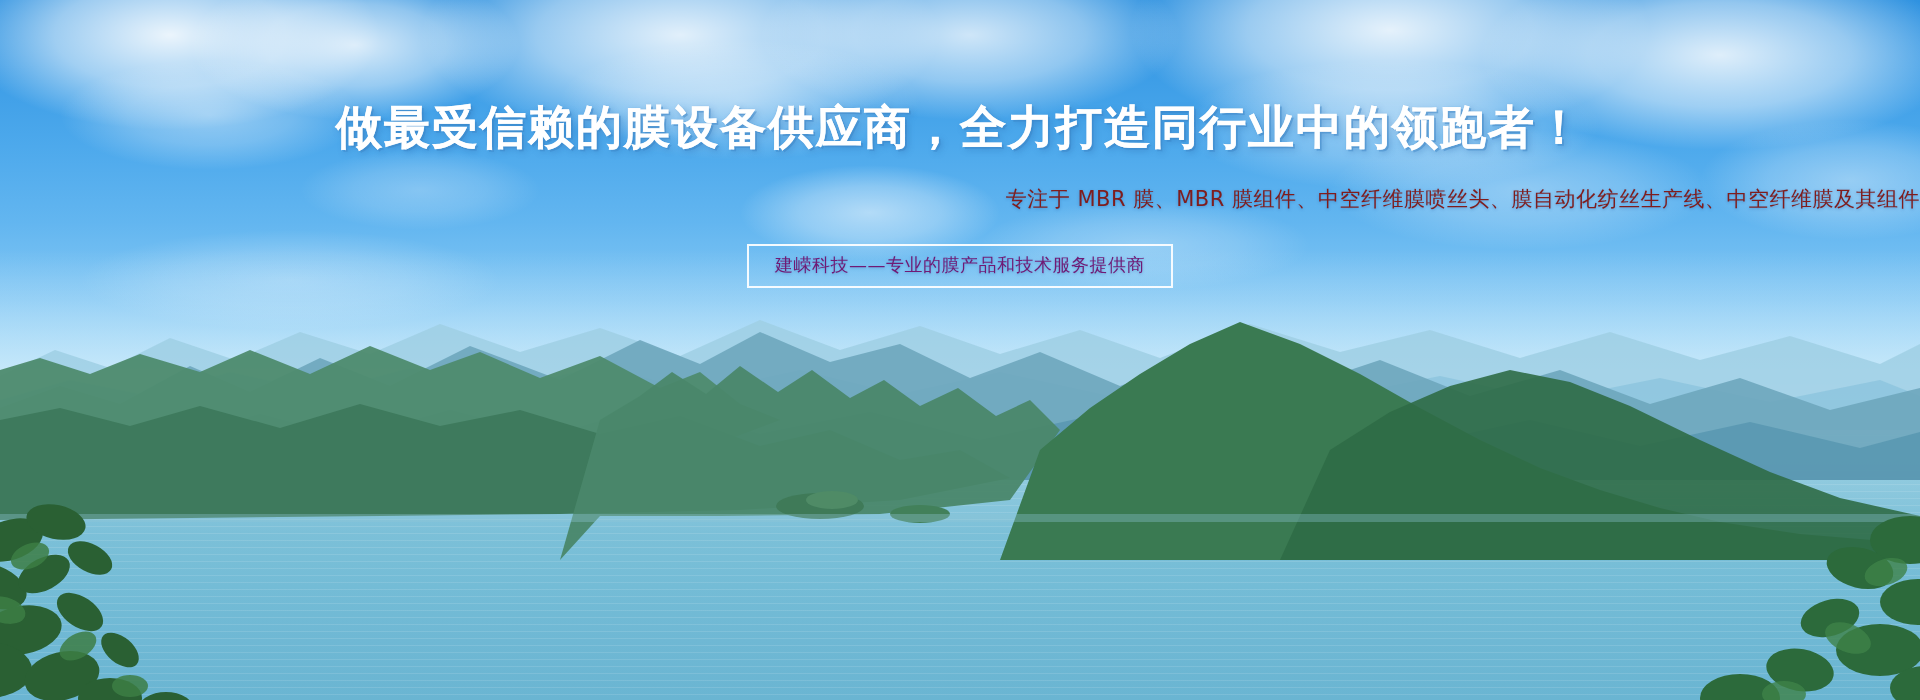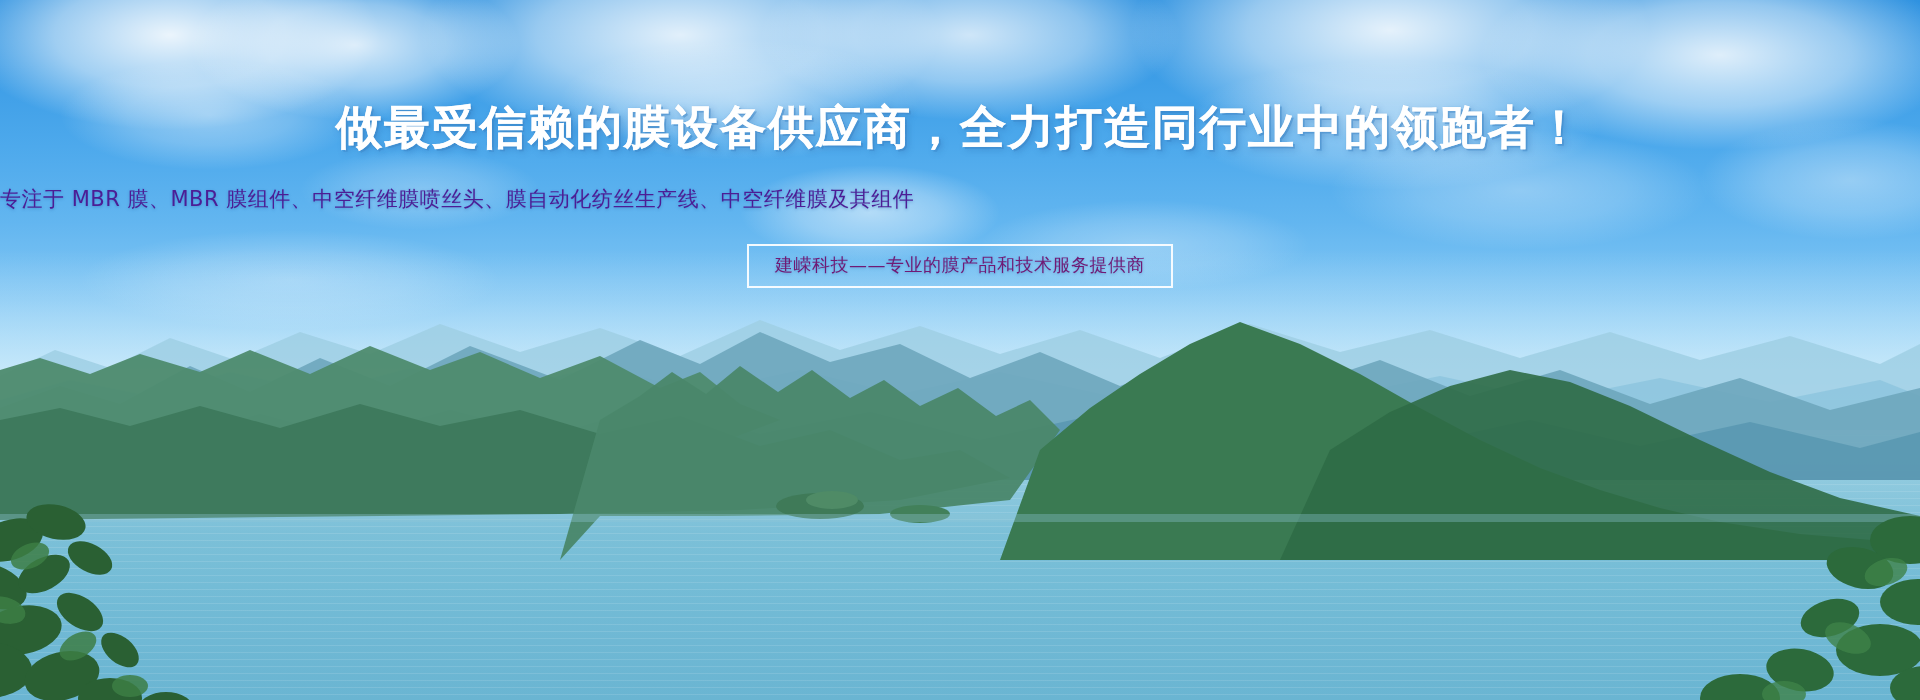--- a/index.html
+++ b/index.html
@@ -136,25 +136,25 @@
        2px 2px 0 rgba(60,130,195,0.45),
        3px 3px 6px rgba(40,100,170,0.35);
     font-family: "DejaVu Sans", "Liberation Sans", sans-serif;
     -webkit-text-stroke: 0.4px rgba(255,255,255,0.9);
   }
 
   .subtitle {
     position: absolute;
     left: 0; top: 185px;
     width: 1920px;
-    text-align: left;
+    text-align: right;
     font-size: 21px;
     font-weight: 400;
     letter-spacing: 0.5px;
-    color: #4c1d95;
+    color: #7f1d1d;
     white-space: nowrap;
     text-shadow: 0 1px 3px rgba(40,100,170,0.45);
     font-family: "DejaVu Sans", "Liberation Sans", sans-serif;
   }
 
   .tagline-wrap {
     position: absolute;
     left: 0; top: 244px;
     width: 1920px;
     text-align: center;

